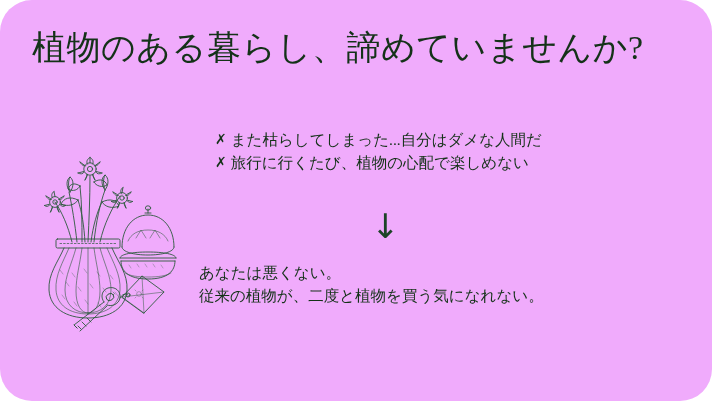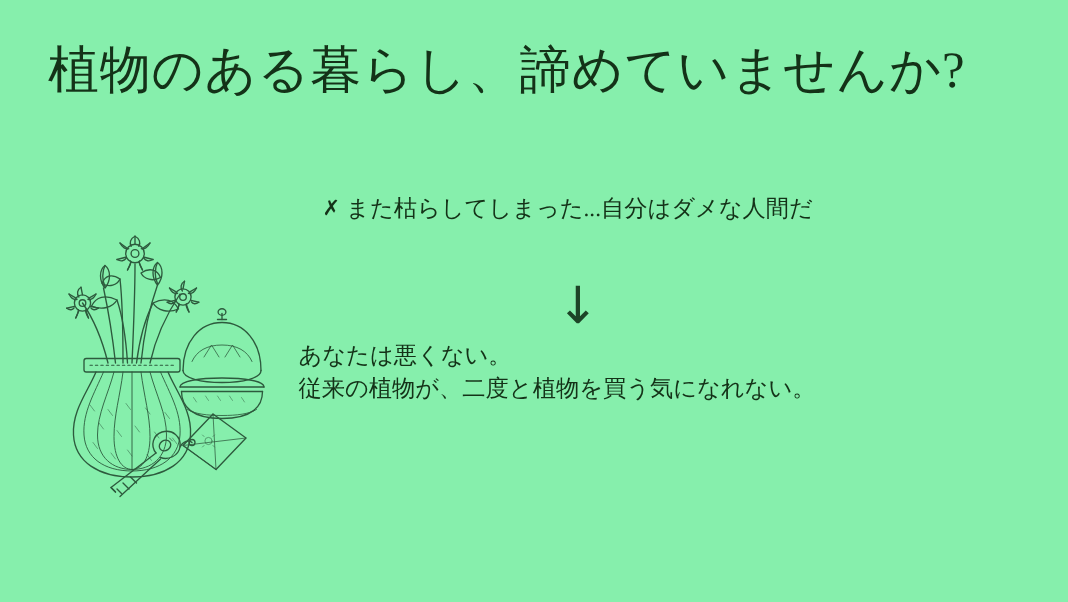--- a/index.html
+++ b/index.html
@@ -5,24 +5,25 @@
 <style>
   html, body {
     margin: 0;
     padding: 0;
     background: #ffffff;
   }
   #slide {
     position: relative;
     width: 712px;
     height: 401px;
-    background: #86efac;
+    background: #f0abfc;
     overflow: hidden;
     font-family: "Liberation Serif", "DejaVu Serif", serif;
     color: #143218;
+    border-radius: 32px;
     -webkit-font-smoothing: antialiased;
   }
 
   
   #title {
     position: absolute;
     left: 32px;
     top: 27px;
     font-size: 34px;
     line-height: 1.25;
@@ -86,20 +87,21 @@
     left: 172px;
     top: 0;
     font-size: 34px;
     line-height: 46px;
     font-family: "DejaVu Sans", sans-serif;
     color: #1d4427;
   }
 
   
   #conclusion {
+    margin-top: 13px;
   }
   #conclusion p {
     margin: 0;
     font-size: 15.5px;
     line-height: 22.5px;
     color: #143218;
     white-space: nowrap;
   }
 </style>
 </head>
@@ -287,20 +289,23 @@
       </g>
     </svg>
   </div>
 
   <div id="content">
 
     <ul id="pain-list">
       <li>
         <span class="xmark">✗</span><span>また枯らしてしまった...自分はダメな人間だ</span>
       </li>
+      <li>
+        <span class="xmark">✗</span><span>旅行に行くたび、植物の心配で楽しめない</span>
+      </li>
     </ul>
 
     <div id="arrow-row">
       <div id="down-arrow">↓</div>
     </div>
 
     <div id="conclusion">
       <p>あなたは悪くない。</p>
       <p>従来の植物が、二度と植物を買う気になれない。</p>
     </div>

